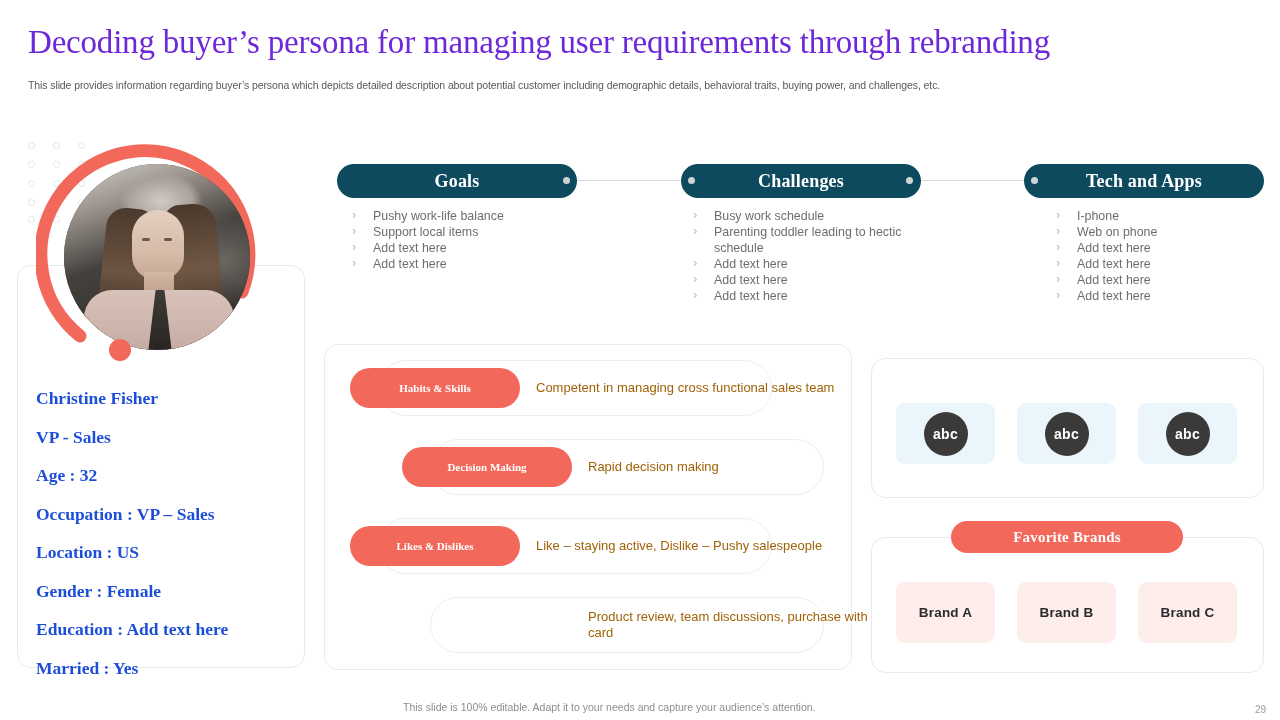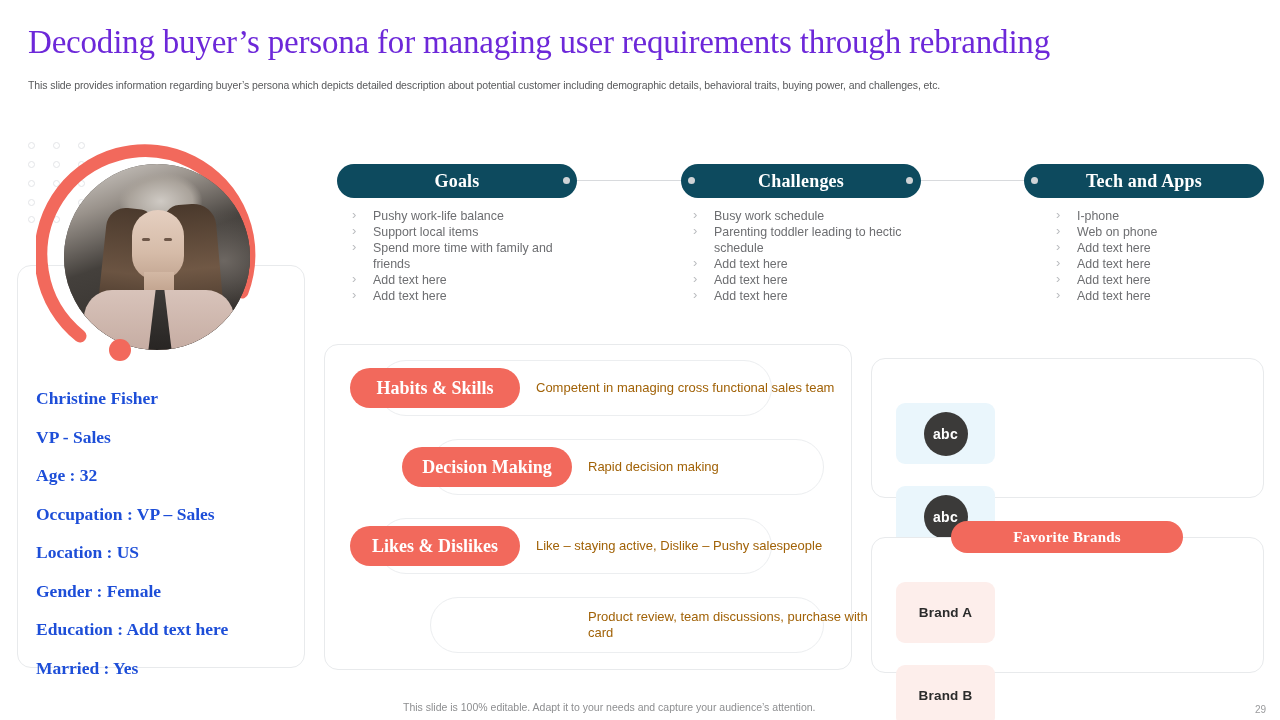--- a/index.html
+++ b/index.html
@@ -140,21 +140,21 @@
     border: 1px solid #e8eaec; border-radius: 14px; background: #fff;
   }
   .trait-row { position: absolute; height: 56px; }
   .trait-row .shell {
     position: absolute; left: 0; top: 0; height: 56px; width: 100%;
     border: 1px solid #eceef0; border-radius: 28px; background: #fff;
   }
   .trait-row .tag {
     position: absolute; left: -28px; top: 8px; width: 170px; height: 40px;
     border-radius: 20px; background: #f2695c; color: #fff;
-    font-family: "Liberation Serif", serif; font-weight: 700; font-size: 18px;
+    font-family: "Liberation Serif", serif; font-weight: 700; font-size: 11px;
     display: flex; align-items: center; justify-content: center;
   }
   .trait-row .desc {
     position: absolute; left: 158px; top: 0; height: 56px; width: 330px;
     display: flex; align-items: center;
     font-size: 13px; color: #a16207; line-height: 16px;
   }
   .trait-row.r1 { left: 378px; top: 360px; width: 394px; }
   .trait-row.r2 { left: 430px; top: 439px; width: 394px; }
   .trait-row.r3 { left: 378px; top: 518px; width: 394px; }
@@ -167,21 +167,21 @@
 
   .rp-title {
     position: absolute; height: 32px; border-radius: 16px;
     display: flex; align-items: center; justify-content: center;
     font-family: "Liberation Serif", serif; font-weight: 700; font-size: 15px;
     color: #fff; letter-spacing: .2px;
   }
   .rp-title.social { left: 951px; top: 342px; width: 232px; background: #0d4a5e; }
   .rp-title.brands { left: 951px; top: 521px; width: 232px; background: #f2695c; }
 
-  .tiles { position: absolute; display: flex; gap: 22px; flex-direction: column; }
+  .tiles { position: absolute; display: flex; gap: 22px; }
   .tiles.social { left: 896px; top: 403px; }
   .tiles.brands { left: 896px; top: 582px; }
 
   .tile-social {
     width: 99px; height: 61px; border-radius: 9px; background: #eaf6fc;
     display: flex; align-items: center; justify-content: center;
   }
   .tile-social .circle {
     width: 44px; height: 44px; border-radius: 50%; background: #3b3a39;
     display: flex; align-items: center; justify-content: center;
@@ -267,21 +267,20 @@
   <div class="conn c1"></div>
   <div class="conn c2"></div>
   <div class="cdot d1"></div>
   <div class="cdot d2"></div>
   <div class="cdot d3"></div>
   <div class="cdot d4"></div>
 
   <ul class="bullets b1">
     <li>Pushy work-life balance</li>
     <li>Support local items</li>
-    <li>Spend more time with family and friends</li>
     <li>Add text here</li>
     <li>Add text here</li>
   </ul>
 
   <ul class="bullets b2">
     <li>Busy work schedule</li>
     <li>Parenting toddler leading to hectic schedule</li>
     <li>Add text here</li>
     <li>Add text here</li>
     <li>Add text here</li>

